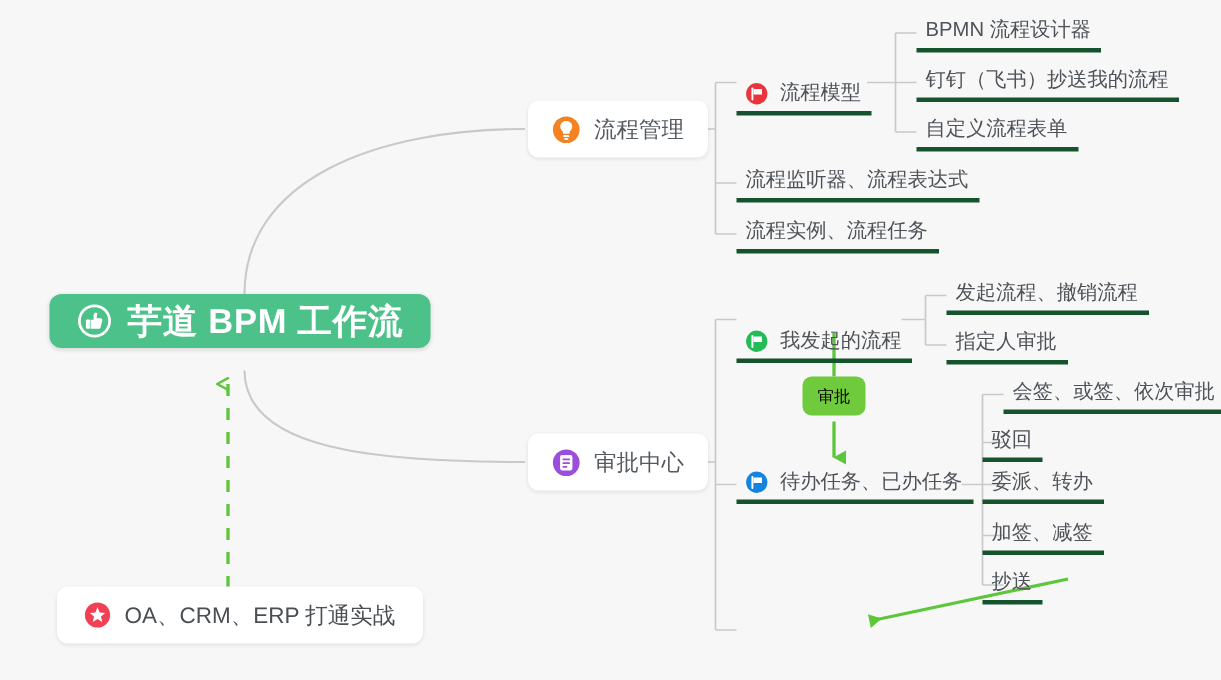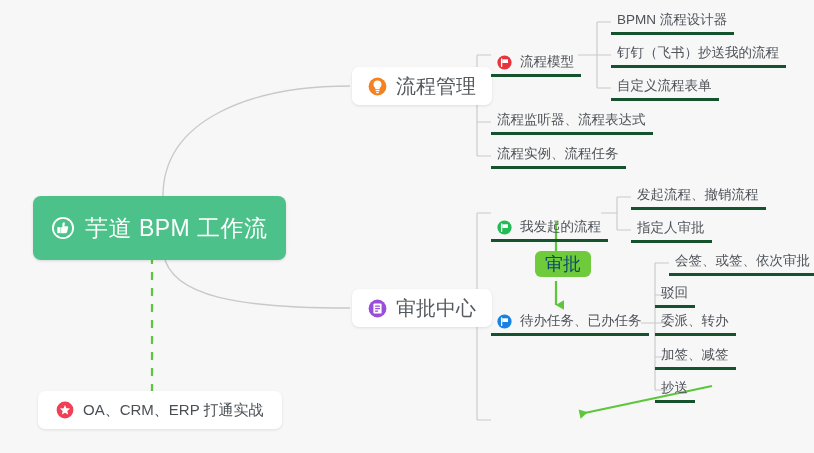--- a/index.html
+++ b/index.html
@@ -35,41 +35,42 @@
     display: flex;
     align-items: center;
     white-space: nowrap;
   }
 
   
   .root-node {
     background: #4cc28a;
     border-radius: 8px;
     padding: 0 18px;
-    height: 64px;
+    height: 36px;
     box-shadow: 0 1px 3px rgba(0,0,0,0.13);
+    font-weight: bold;
   }
   .root-label {
     color: #ffffff;
     font-size: 23px;
     letter-spacing: 0.5px;
     margin-left: 10px;
   }
 
   
   .card-node {
     background: #ffffff;
     border-radius: 7px;
     padding: 0 16px;
     height: 38px;
     box-shadow: 0 1px 3px rgba(0,0,0,0.10);
   }
   .card-label {
     color: #555a5f;
-    font-size: 20px;
+    font-size: 15px;
     margin-left: 9px;
   }
   .card-node.bottom-note {
     height: 38px;
     padding: 0 18px;
   }
   .bottom-note .card-label {
     font-size: 15px;
     color: #4a4f54;
   }
@@ -90,22 +91,22 @@
 
   
   .tag-node {
     background: #6fca3c;
     border-radius: 6px;
     padding: 0 10px;
     height: 26px;
     justify-content: center;
   }
   .tag-label {
-    color: #0c4a6e;
-    font-size: 18px;
+    color: #000000;
+    font-size: 11px;
   }
 
   
   .icon {
     display: inline-flex;
     align-items: center;
     justify-content: center;
     flex: 0 0 auto;
   }
   .icon svg { display: block; }

